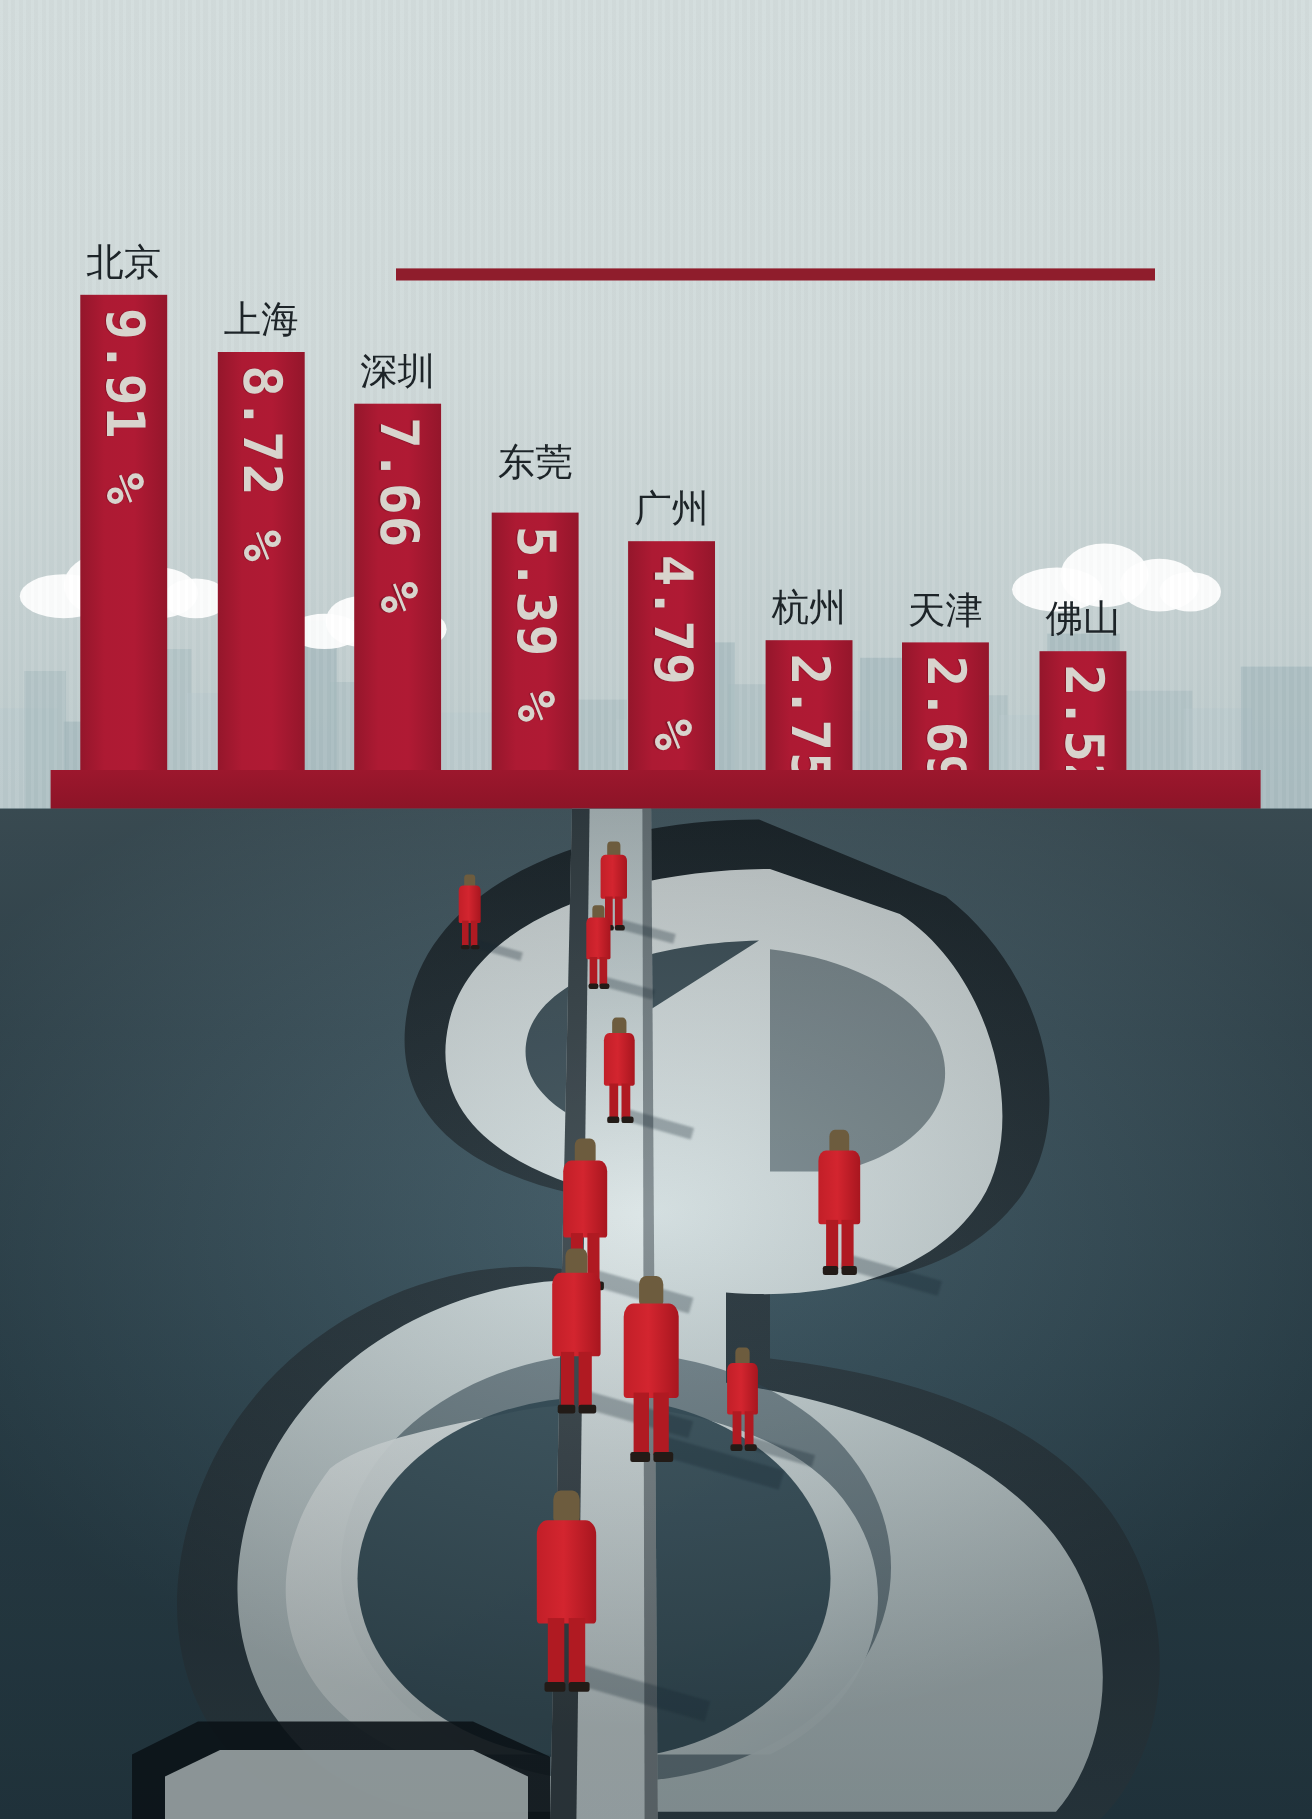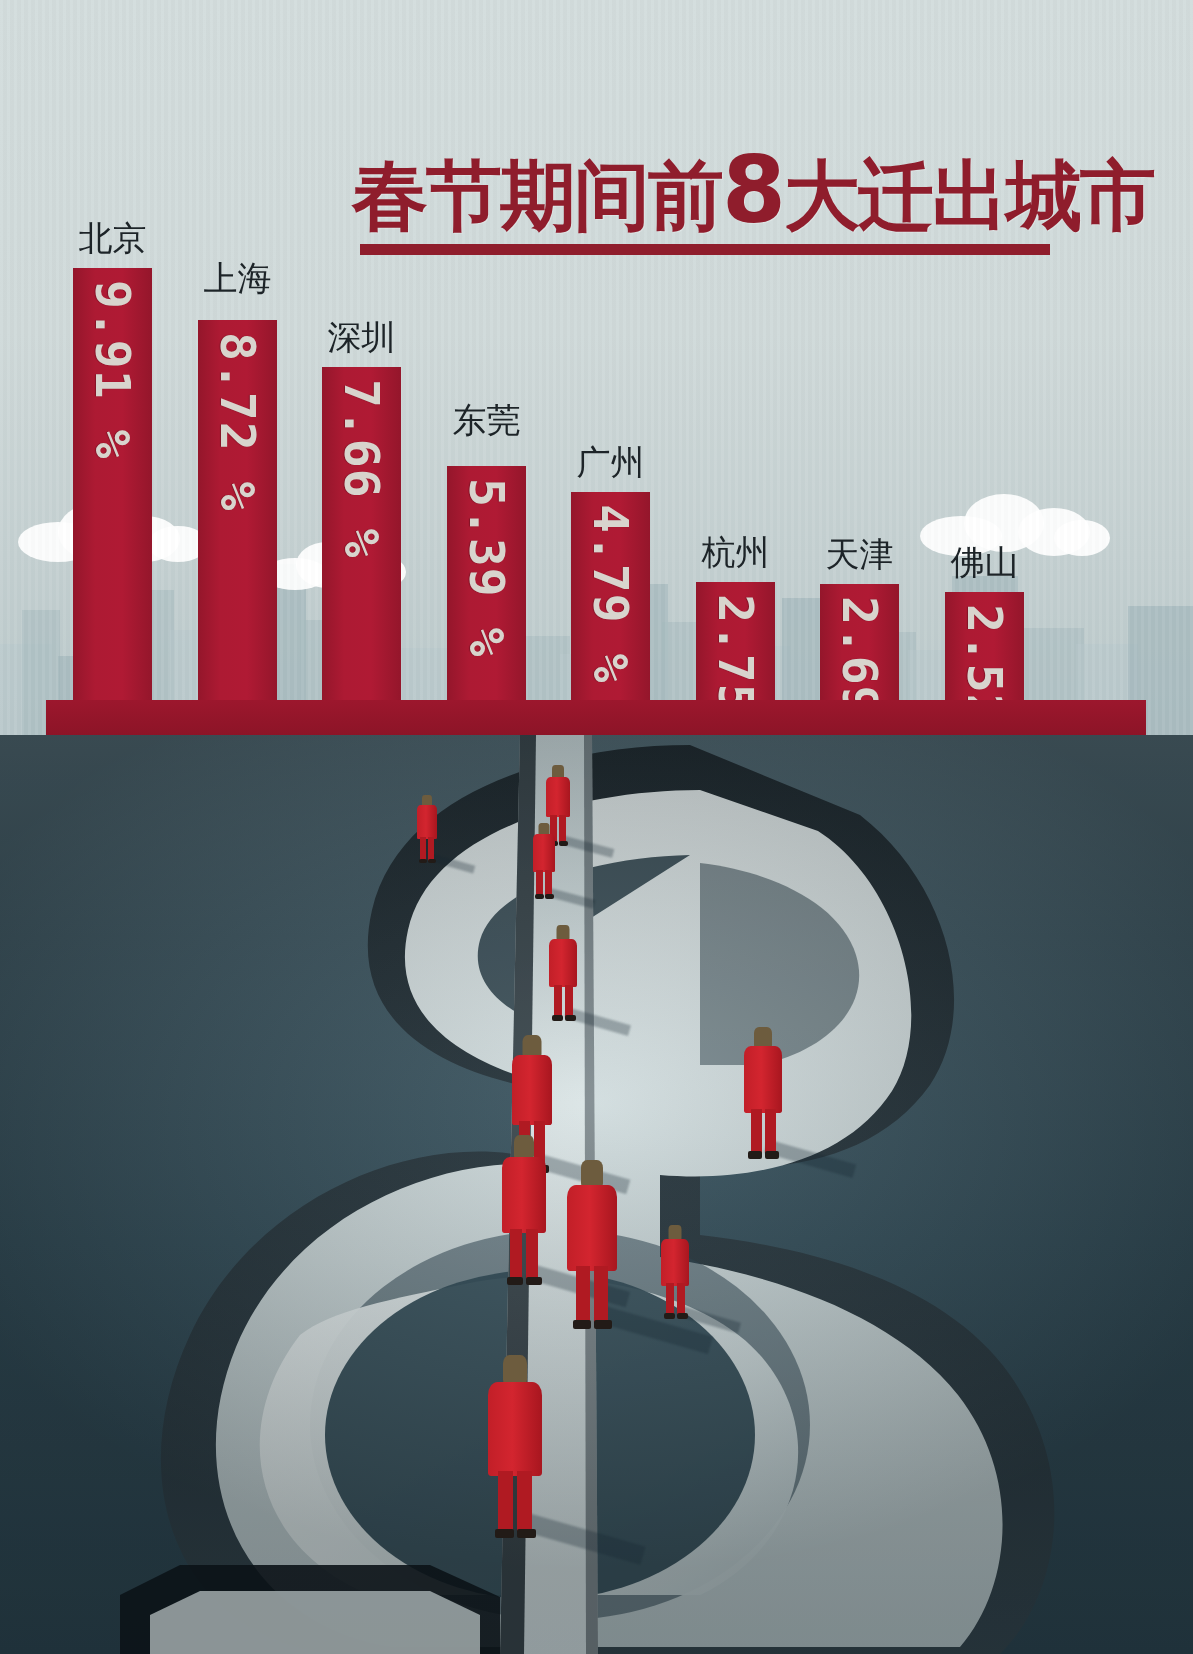--- a/index.html
+++ b/index.html
@@ -165,33 +165,32 @@
     </div>
     <div class="cloud" style="left:920px; top:492px; width:190px; height:64px;">
       <i style="left:0;   top:24px; width:82px; height:40px;"></i>
       <i style="left:44px;top:2px;  width:80px; height:58px;"></i>
       <i style="left:98px;top:16px; width:72px; height:48px;"></i>
       <i style="left:134px;top:28px;width:56px; height:36px;"></i>
     </div>
   </div>
 
   <div id="title-wrap">
-    <div id="title"><span>春节期间前</span><span class="big">8</span><span>大迁出城市</span></div>
     <div id="title-rule"></div>
   </div>
 
   <div id="chart">
       <div class="bar" style="left: 73px; top: 268px; width: 79px; height: 434px;">
         <span class="bar-value">9.91 %</span>
       </div>
       <div class="bar-label" style="left: 35px; top: 216px; width: 155px; font-family: Liberation Mono, monospace;">北京</div>
       <div class="bar" style="left: 198px; top: 320px; width: 79px; height: 382px;">
         <span class="bar-value">8.72 %</span>
       </div>
-      <div class="bar-label" style="left: 160px; top: 256px; width: 155px;">上海</div>
+      <div class="bar-label" style="left: 160px; top: 268px; width: 155px;">上海</div>
       <div class="bar" style="left: 322px; top: 367px; width: 79px; height: 335px;">
         <span class="bar-value">7.66 %</span>
       </div>
       <div class="bar-label" style="left: 284px; top: 315px; width: 155px;">深圳</div>
       <div class="bar" style="left: 447px; top: 466px; width: 79px; height: 236px;">
         <span class="bar-value">5.39 %</span>
       </div>
       <div class="bar-label" style="left: 409px; top: 398px; width: 155px;">东莞</div>
       <div class="bar" style="left: 571px; top: 492px; width: 79px; height: 210px;">
         <span class="bar-value">4.79 %</span>

